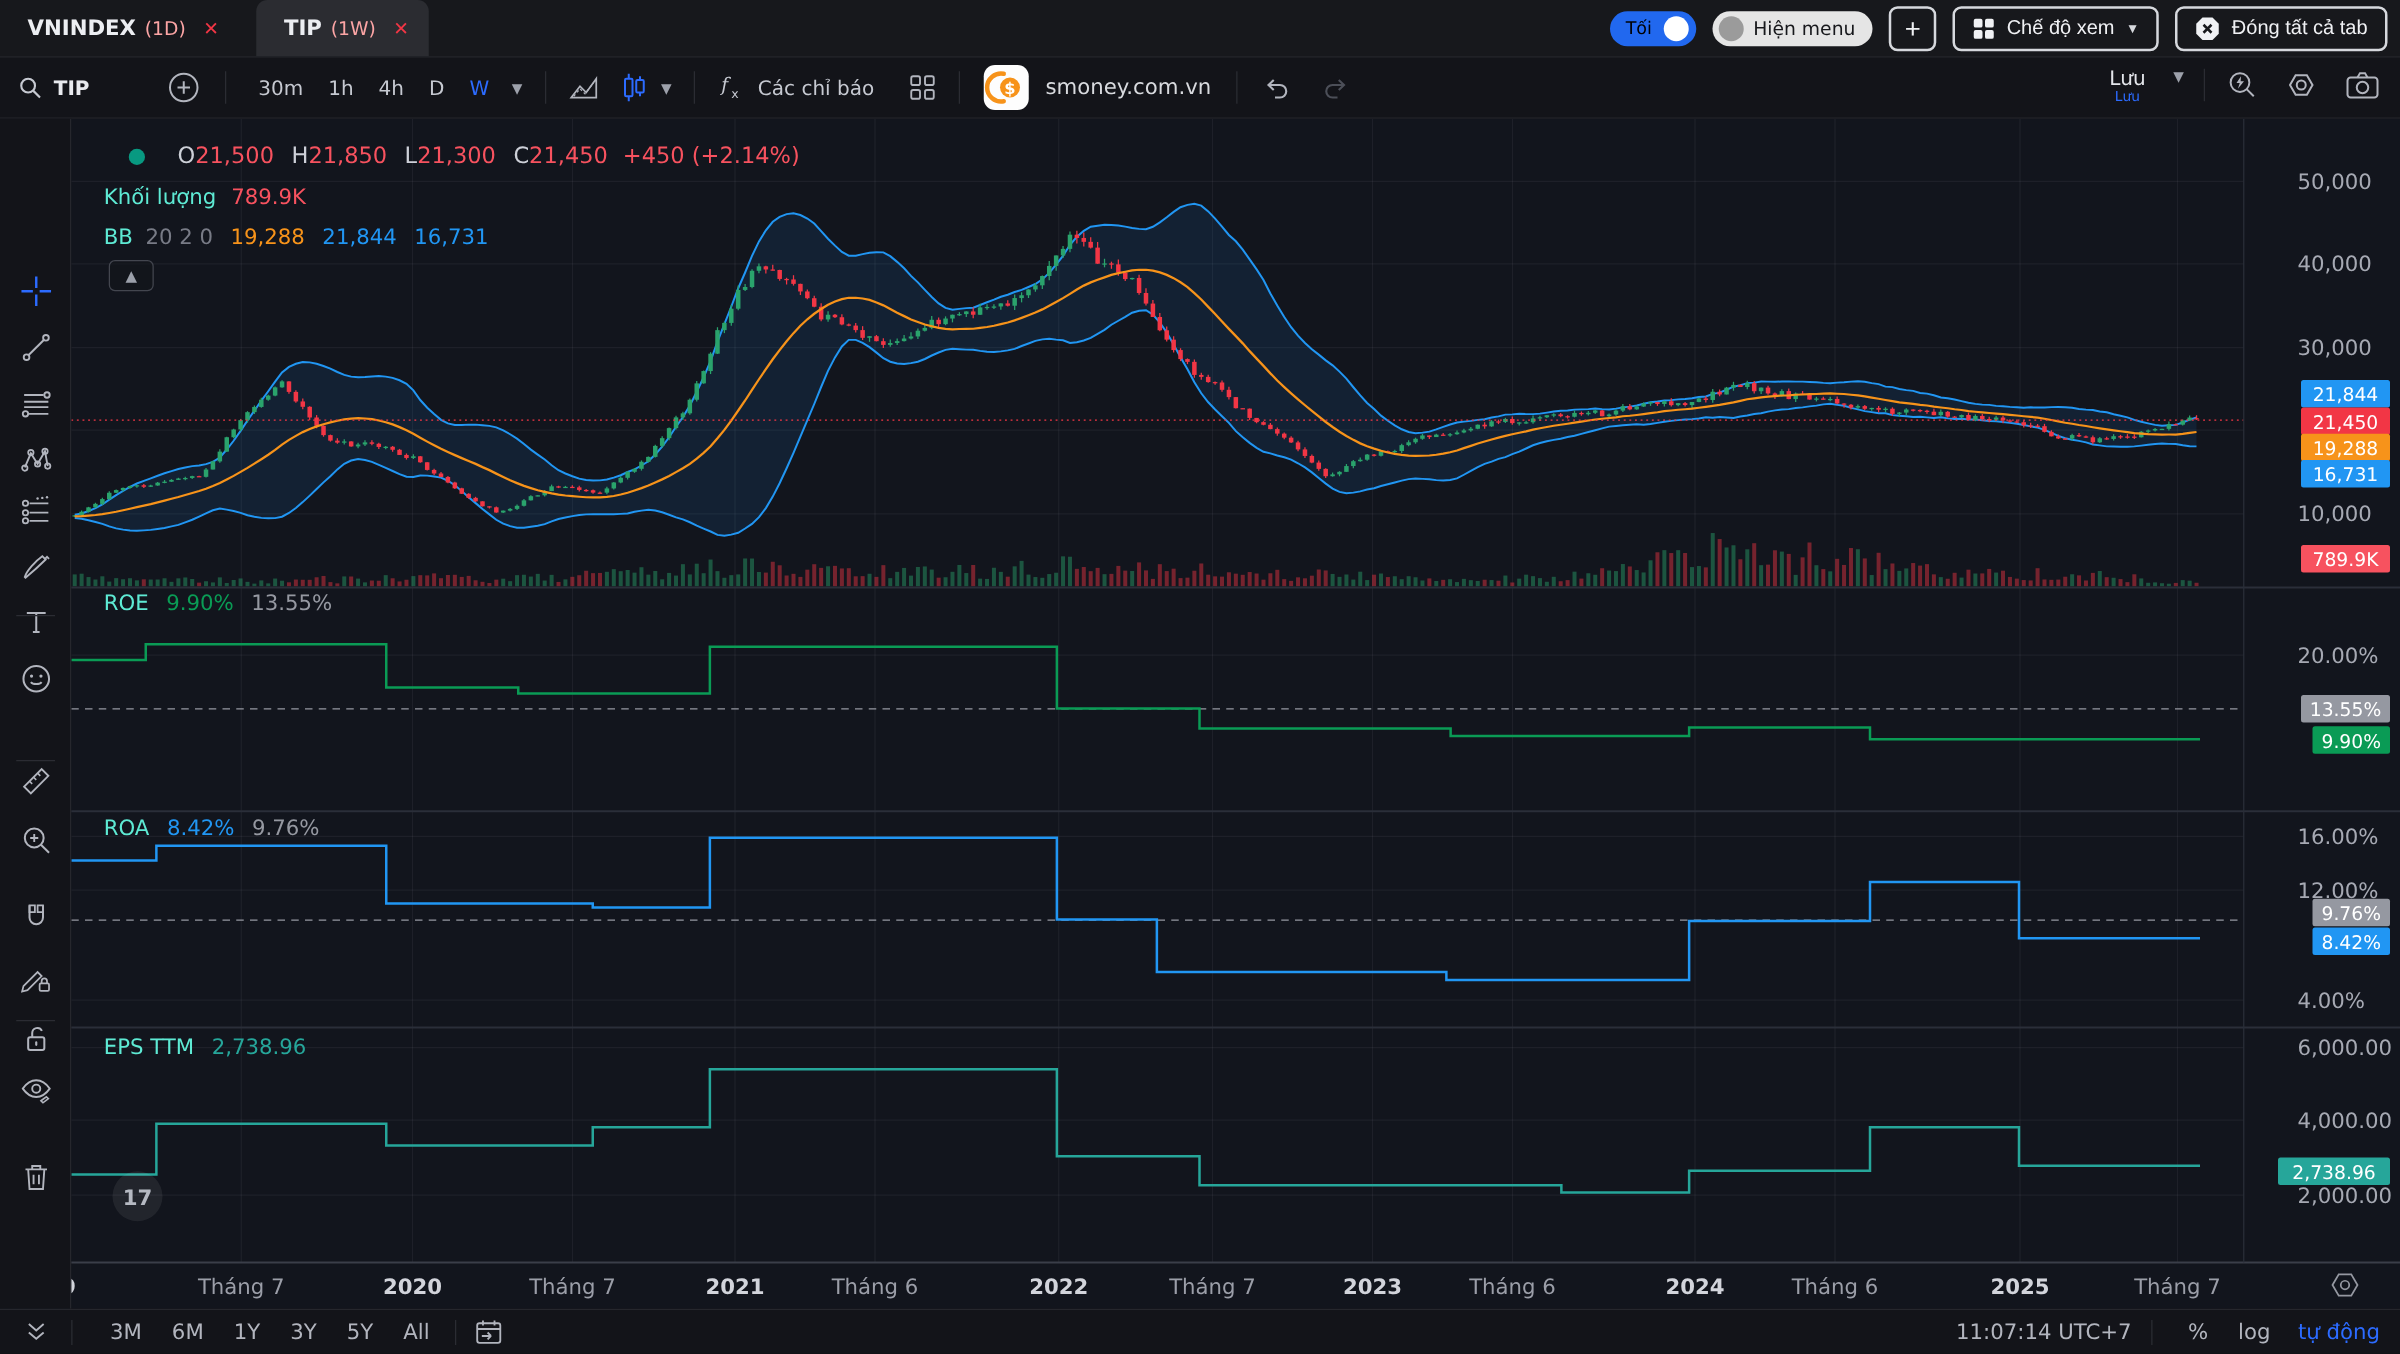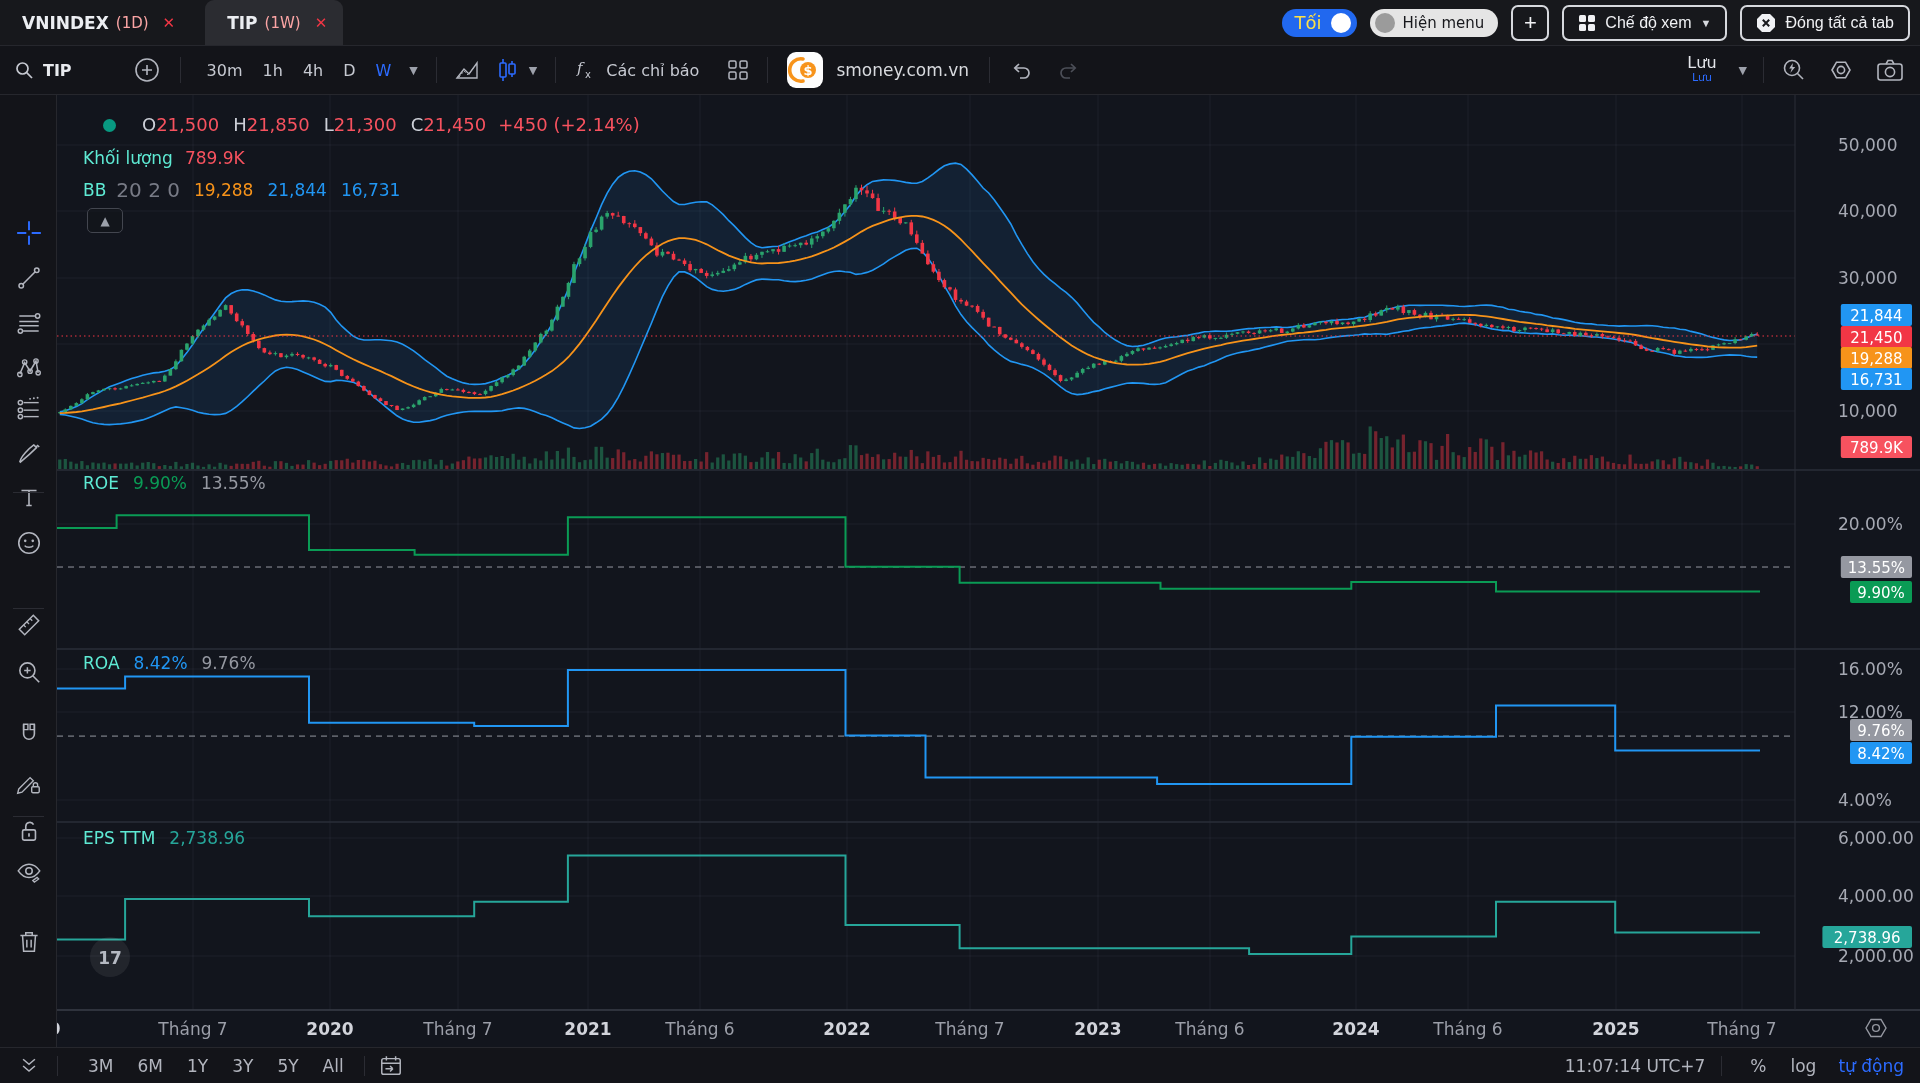--- a/index.html
+++ b/index.html
@@ -8,21 +8,21 @@
   .tabbar { position:absolute; left:0; top:0; width:1920px; height:45px; background:#17181c;
     display:flex; align-items:center; }
   .tab { height:45px; display:flex; align-items:center; padding:0 16px 0 22px; cursor:pointer; }
   .tab.active { background:#2b2c31; border-radius:9px 9px 0 0; }
   .tab .sym { color:#eceef2; font-weight:bold; font-size:17px; }
   .tab .intv { color:#fca5a5; font-size:15px; margin-left:7px; }
   .tab .x { color:#f23645; font-weight:bold; font-size:15px; margin-left:14px; cursor:pointer; }
   .tb-right { margin-left:auto; display:flex; align-items:center; gap:13px; padding-right:10px; }
   .pill { height:28px; border-radius:14px; display:flex; align-items:center; cursor:pointer; }
   .pill.dark { background:#2168ef; padding:0 6px 0 13px; }
-  .pill.dark .lbl { color:#fde047; font-size:18px; margin-right:9px; }
+  .pill.dark .lbl { color:#000000; font-size:14px; margin-right:9px; }
   .knob { width:20px; height:20px; border-radius:50%; }
   .pill.menu { background:#e5e5e5; padding:0 14px 0 5px; }
   .pill.menu .lbl { color:#17181c; font-size:15px; margin-left:8px; font-weight:500; }
   .obtn { border:2px solid #d6d8dd; border-radius:7px; height:36px; display:flex; align-items:center;
     color:#f0f1f4; font-size:16px; font-weight:500; cursor:pointer; background:transparent; gap:9px; }
   .obtn.sq { width:38px; justify-content:center; font-size:22px; font-weight:400; }
   .obtn.wide { padding:0 14px; }
   .caret { font-size:11px; color:#d6d8dd; }
   .toolbar { position:absolute; left:0; top:45px; width:1920px; height:50px; background:#131419;
     border-top:1px solid #26272d; border-bottom:1px solid #26272d; display:flex; align-items:center;
@@ -37,21 +37,21 @@
   .side-div { position:absolute; left:13px; width:31px; height:1px; background:#2b2c33; }
   .chart { position:absolute; left:0; top:95px; width:1920px; height:952px; background:#12151d; }
   #chart-svg { position:absolute; left:0; top:0; }
   #chart-svg text { font-family:"DejaVu Sans","Liberation Sans",sans-serif; }
   .ovl { position:absolute; display:flex; align-items:center; line-height:24px; white-space:nowrap; }
   .t-title { color:#d8dade; font-size:19px; }
   .odot { width:13px; height:13px; border-radius:50%; background:#089981; margin:0 26px 0 20px; }
   .olbl { color:#cdd0d8; font-size:18px; margin-left:14px; }
   .oval { color:#f7525f; font-size:18px; }
   .lg-w { color:#5eead4; font-size:17px; }
-  .lg-dim { color:#787b86; font-size:20px; margin-left:10px; }
+  .lg-dim { color:#787b86; font-size:17px; margin-left:10px; }
   .lg-gap { margin-left:14px; }
   .collapse-btn { position:absolute; left:87px; top:113px; width:36px; height:25px; border:1px solid #43464f;
     border-radius:5px; color:#9ba0aa; display:flex; align-items:center; justify-content:center;
     font-size:12px; cursor:pointer; background:rgba(19,21,27,.6); }
   .bottombar { position:absolute; left:0; top:1047px; width:1920px; height:36px; background:#131419;
     border-top:1px solid #26272d; display:flex; align-items:center; color:#b2b5be; font-size:17px; }
   .rng { padding:0 12px; cursor:pointer; }
   .bsep { width:1px; height:20px; background:#2b2c33; }
   .auto { color:#2c6bff; cursor:pointer; }
   svg.ic { display:block; }
@@ -168,21 +168,21 @@
       <path d="M5 10h9a5 5 0 0 1 0 10h-4" fill="none" stroke="#b2b5be" stroke-width="1.7"></path>
       <path d="M9 6l-4.2 4L9 14" fill="none" stroke="#b2b5be" stroke-width="1.7"></path>
     </svg>
   </div>
   <div class="titem" style="margin-left:22px;">
     <svg class="ic" width="24" height="24" viewBox="0 0 24 24">
       <path d="M19 10h-9a5 5 0 0 0 0 10h4" fill="none" stroke="#4c4f58" stroke-width="1.7"></path>
       <path d="M15 6l4.2 4L15 14" fill="none" stroke="#4c4f58" stroke-width="1.7"></path>
     </svg>
   </div>
-  <div style="margin-left:auto;display:flex;align-items:center;">
+  <div style="margin-left:auto;display:flex;align-items:flex-start;">
     <div class="titem" style="flex-direction:column;line-height:15px;">
       <span style="color:#e3e5ea;font-size:16px;">Lưu</span>
       <span style="color:#2c6bff;font-size:11px;">Lưu</span>
     </div>
     <span class="caret" style="color:#9da1ab;margin-left:22px;cursor:pointer;">▼</span>
     <div class="tsep" style="margin:0 16px;"></div>
     <div class="titem">
       <svg class="ic" width="26" height="26" viewBox="0 0 26 26">
         <circle cx="12" cy="11" r="7.5" fill="none" stroke="#b2b5be" stroke-width="1.6"></circle>
         <path d="M17.5 16.5L23 22" stroke="#b2b5be" stroke-width="1.6"></path>

